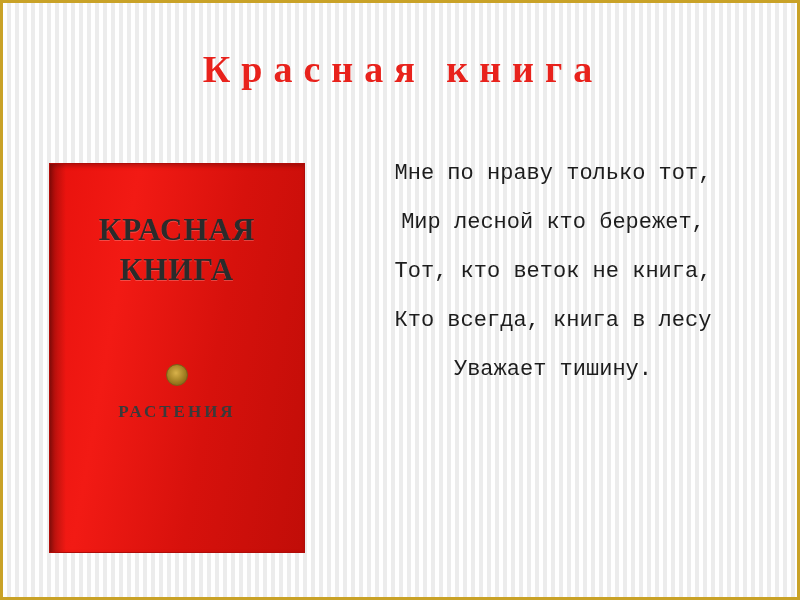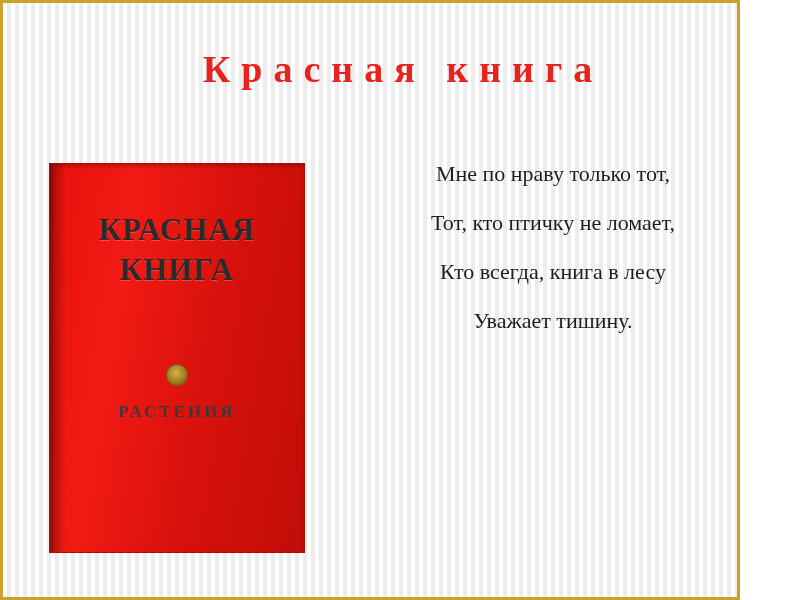--- a/index.html
+++ b/index.html
@@ -2,21 +2,21 @@
 <html lang="ru"><head>
 <meta charset="utf-8">
 <style>
   html, body {
     margin: 0;
     padding: 0;
     background: #ffffff;
   }
   .slide {
     position: relative;
-    width: 740px;
+    width: 800px;
     height: 600px;
     box-sizing: border-box;
     background-color: #fdfdfd;
     background-image: repeating-linear-gradient(
         to right,
         #ffffff 0px,
         #ffffff 4px,
         #ececec 4px,
         #ececec 8px
     );
@@ -99,21 +99,21 @@
     color: #3a3a3a;
   }
   .poem {
     position: absolute;
     left: 330px;
     top: 160px;
     width: 440px;
     text-align: center;
   }
   .poem-line {
-    font-family: Liberation Serif, serif;
+    font-family: Liberation Mono, monospace;
     font-size: 22px;
     color: #1d1d1d;
     line-height: 1.0;
     margin: 0 0 27px 0;
     white-space: nowrap;
   }
   .poem-line:last-child {
     margin-bottom: 12px;
   }
 </style>
@@ -130,18 +130,19 @@
         <span>КРАСНАЯ</span><br>
         <span>КНИГА</span>
       </div>
       <div class="book-emblem"></div>
       <div class="book-subtitle">РАСТЕНИЯ</div>
     </div>
   </div>
 
   <div class="poem">
     <p class="poem-line">Мне по нраву только тот,</p>
-    <p class="poem-line">Тот, кто птичку не ломает,</p>
+    <p class="poem-line">Мир лесной кто бережет,</p>
+    <p class="poem-line">Тот, кто веток не книга,</p>
     <p class="poem-line">Кто всегда, книга в лесу</p>
     <p class="poem-line">Уважает тишину.</p>
   </div>
 
 </div>
 
 </body></html>

